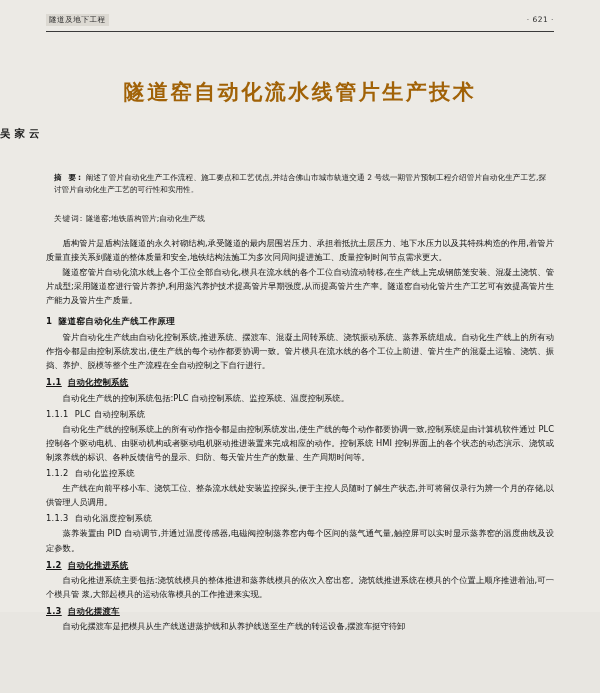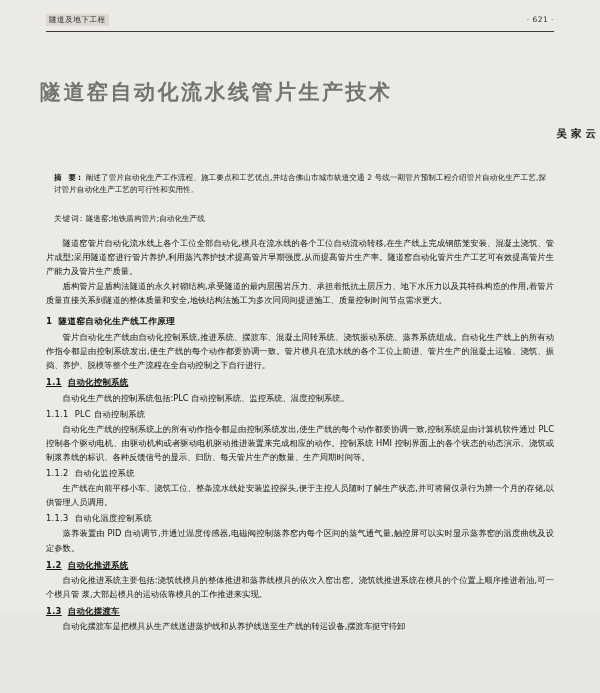--- a/index.html
+++ b/index.html
@@ -37,31 +37,31 @@
   }
   .runrule {
     position:absolute;
     top:31px; left:46px; right:46px;
     border-bottom:1px solid #3a3a3a;
   }
   
   .title {
     position:absolute;
     top:78px; left:0; right:0;
+    text-align:center;
     font-size:21px;
     letter-spacing:2.5px;
     font-family:"DejaVu Serif", serif;
     font-weight:700;
-    color:#737373;
-    margin-left:40px;
+    color:#a16207;
   }
   .author {
     position:absolute;
     top:127px; left:0; right:0;
-    text-align:right;
+    text-align:left;
     font-size:10.5px;
     letter-spacing:4px;
     font-weight:700;
   }
   .affil {
     position:absolute;
     top:147px; left:0; right:0;
     text-align:center;
     font-size:7px;
     letter-spacing:0.8px;
@@ -136,22 +136,22 @@
     <span>阐述了管片自动化生产工作流程、施工要点和工艺优点,并结合佛山市城市轨道交通 2 号线一期管片预制工程介绍管片自动化生产工艺,探讨管片自动化生产工艺的可行性和实用性。</span>
   </div>
 
   <div class="block keywords">
     <span class="lbl">关键词:</span>
     <span>隧道窑;地铁盾构管片;自动化生产线</span>
   </div>
 
   <div class="body">
 
+    <p>盾构管片是盾构法隧道的永久衬砌结构,承受隧道的最内层围岩压力、承担着抵抗土层压力、地下水压力以及其特殊构造的作用,着管片质量直接关系到隧道的整体质量和安全,地铁结构法施工为多次同周间提进施工、质量控制时间节点需求更大。</p>
     <p>隧道窑管片自动化流水线上各个工位全部自动化,模具在流水线的各个工位自动流动转移,在生产线上完成钢筋笼安装、混凝土浇筑、管片成型;采用隧道窑进行管片养护,利用蒸汽养护技术提高管片早期强度,从而提高管片生产率。隧道窑自动化管片生产工艺可有效提高管片生产能力及管片生产质量。</p>
-    <p>盾构管片是盾构法隧道的永久衬砌结构,承受隧道的最内层围岩压力、承担着抵抗土层压力、地下水压力以及其特殊构造的作用,着管片质量直接关系到隧道的整体质量和安全,地铁结构法施工为多次同周间提进施工、质量控制时间节点需求更大。</p>
 
     <div class="h1">
       <span class="num">1</span><span>隧道窑自动化生产线工作原理</span>
     </div>
     <p>管片自动化生产线由自动化控制系统,推进系统、摆渡车、混凝土周转系统、浇筑振动系统、蒸养系统组成。自动化生产线上的所有动作指令都是由控制系统发出,使生产线的每个动作都要协调一致。管片模具在流水线的各个工位上前进、管片生产的混凝土运输、浇筑、振捣、养护、脱模等整个生产流程在全自动控制之下自行进行。</p>
 
     <div class="h2">
       <span class="num">1.1</span><span>自动化控制系统</span>
     </div>
     <p>自动化生产线的控制系统包括:PLC 自动控制系统、监控系统、温度控制系统。</p>

